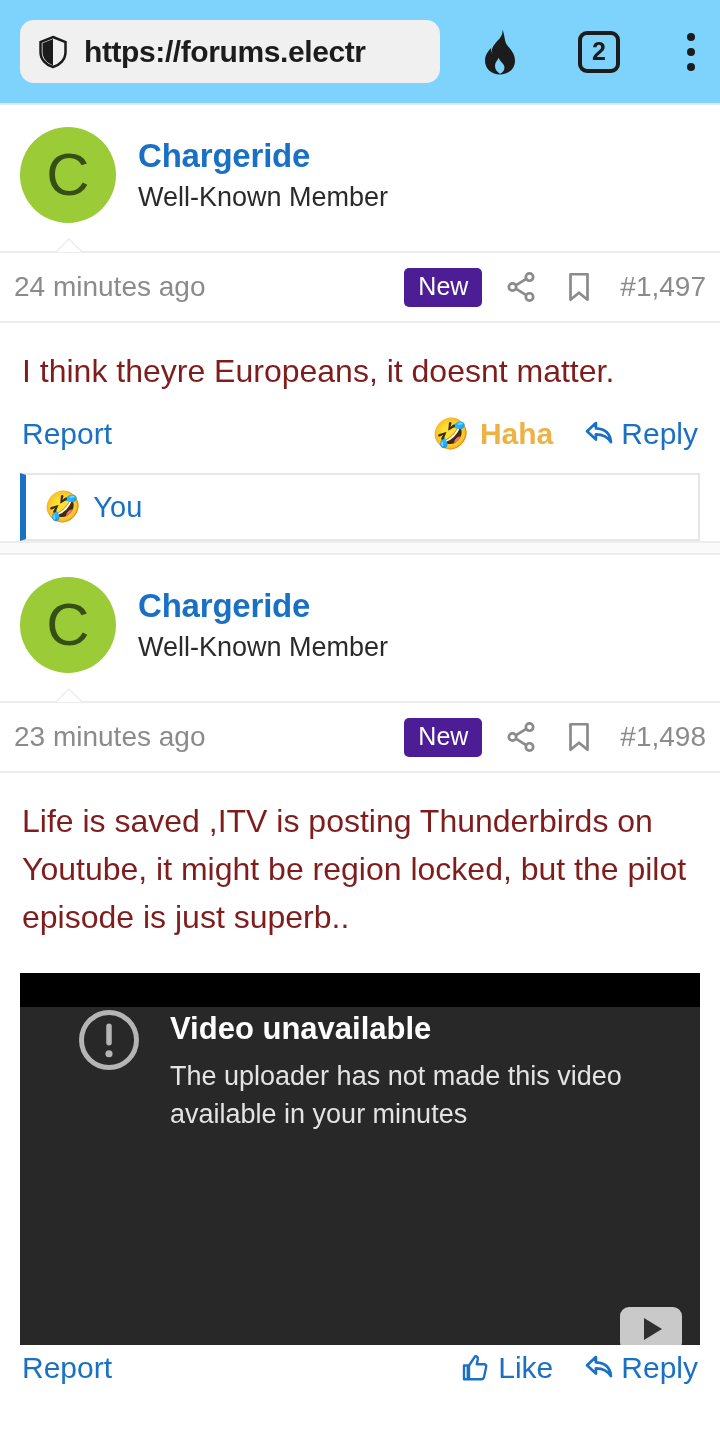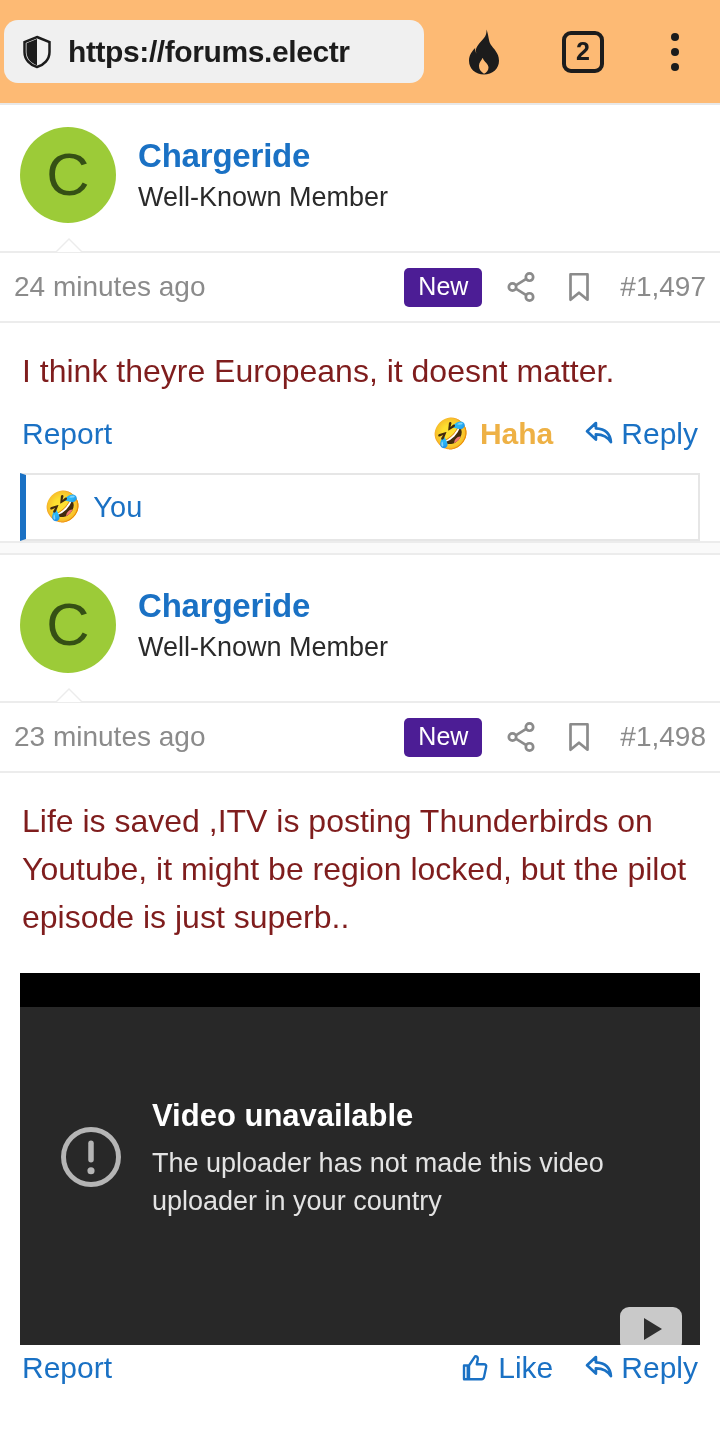--- a/index.html
+++ b/index.html
@@ -8,24 +8,24 @@
     background: #ffffff;
     font-family: "Liberation Sans", sans-serif;
     overflow: hidden;
   }
   #screen { position: relative; width: 720px; height: 1432px; background:#fff; overflow:hidden; }
 
   
   .toolbar {
     position: relative;
     height: 105px;
-    background: #fdba74;
+    background: #7dd3fc;
     display: flex;
     align-items: center;
-    padding: 0 4px;
+    padding: 0 20px;
     border-bottom: 2px solid #e8e8e8;
     gap: 23px;
   }
   .urlpill {
     display: flex;
     align-items: center;
     height: 63px;
     width: 420px;
     background: #f0f0f0;
     border-radius: 14px;
@@ -147,21 +147,21 @@
 
   
   .video {
     margin: 26px 20px 0 20px;
     height: 372px;
     background: #282828;
     position: relative;
     overflow: hidden;
   }
   .video-topbar { height: 34px; background: #000000; }
-  .video-inner { display: flex; align-items: center; height: 300px; padding-left: 38px; }
+  .video-inner { display: flex; height: 300px; padding-left: 56px; }
   .warn-ic { width: 66px; height: 66px; flex: none; margin-right: 28px; }
   .video-title { font-size: 31px; font-weight: bold; color: #ffffff; line-height: 44px; }
   .video-sub { font-size: 27px; color: #e3e3e3; line-height: 38px; max-width: 470px; margin-top: 6px; }
   .yt-play {
     position: absolute; right: 18px; bottom: -6px;
     width: 62px; height: 44px;
     background: #c9c9c9; border-radius: 9px;
     display: flex; align-items: center; justify-content: center;
   }
   .yt-play .tri {
@@ -293,21 +293,21 @@
     <div class="video">
       <div class="video-topbar"></div>
       <div class="video-inner">
         <svg class="warn-ic" viewBox="0 0 24 24">
           <circle cx="12" cy="12" r="10" fill="none" stroke="#b5b5b5" stroke-width="1.8"></circle>
           <rect x="11" y="6" width="2" height="8" rx="1" fill="#b5b5b5"></rect>
           <circle cx="12" cy="17" r="1.3" fill="#b5b5b5"></circle>
         </svg>
         <div>
           <div class="video-title">Video unavailable</div>
-          <div class="video-sub">The uploader has not made this video uploader in your country</div>
+          <div class="video-sub">The uploader has not made this video available in your minutes</div>
         </div>
       </div>
       <div class="yt-play">
         <span class="tri"></span>
       </div>
     </div>
 
     <div class="actions clip-row">
       <span class="act-left">Report</span>
       <span class="act-right">

